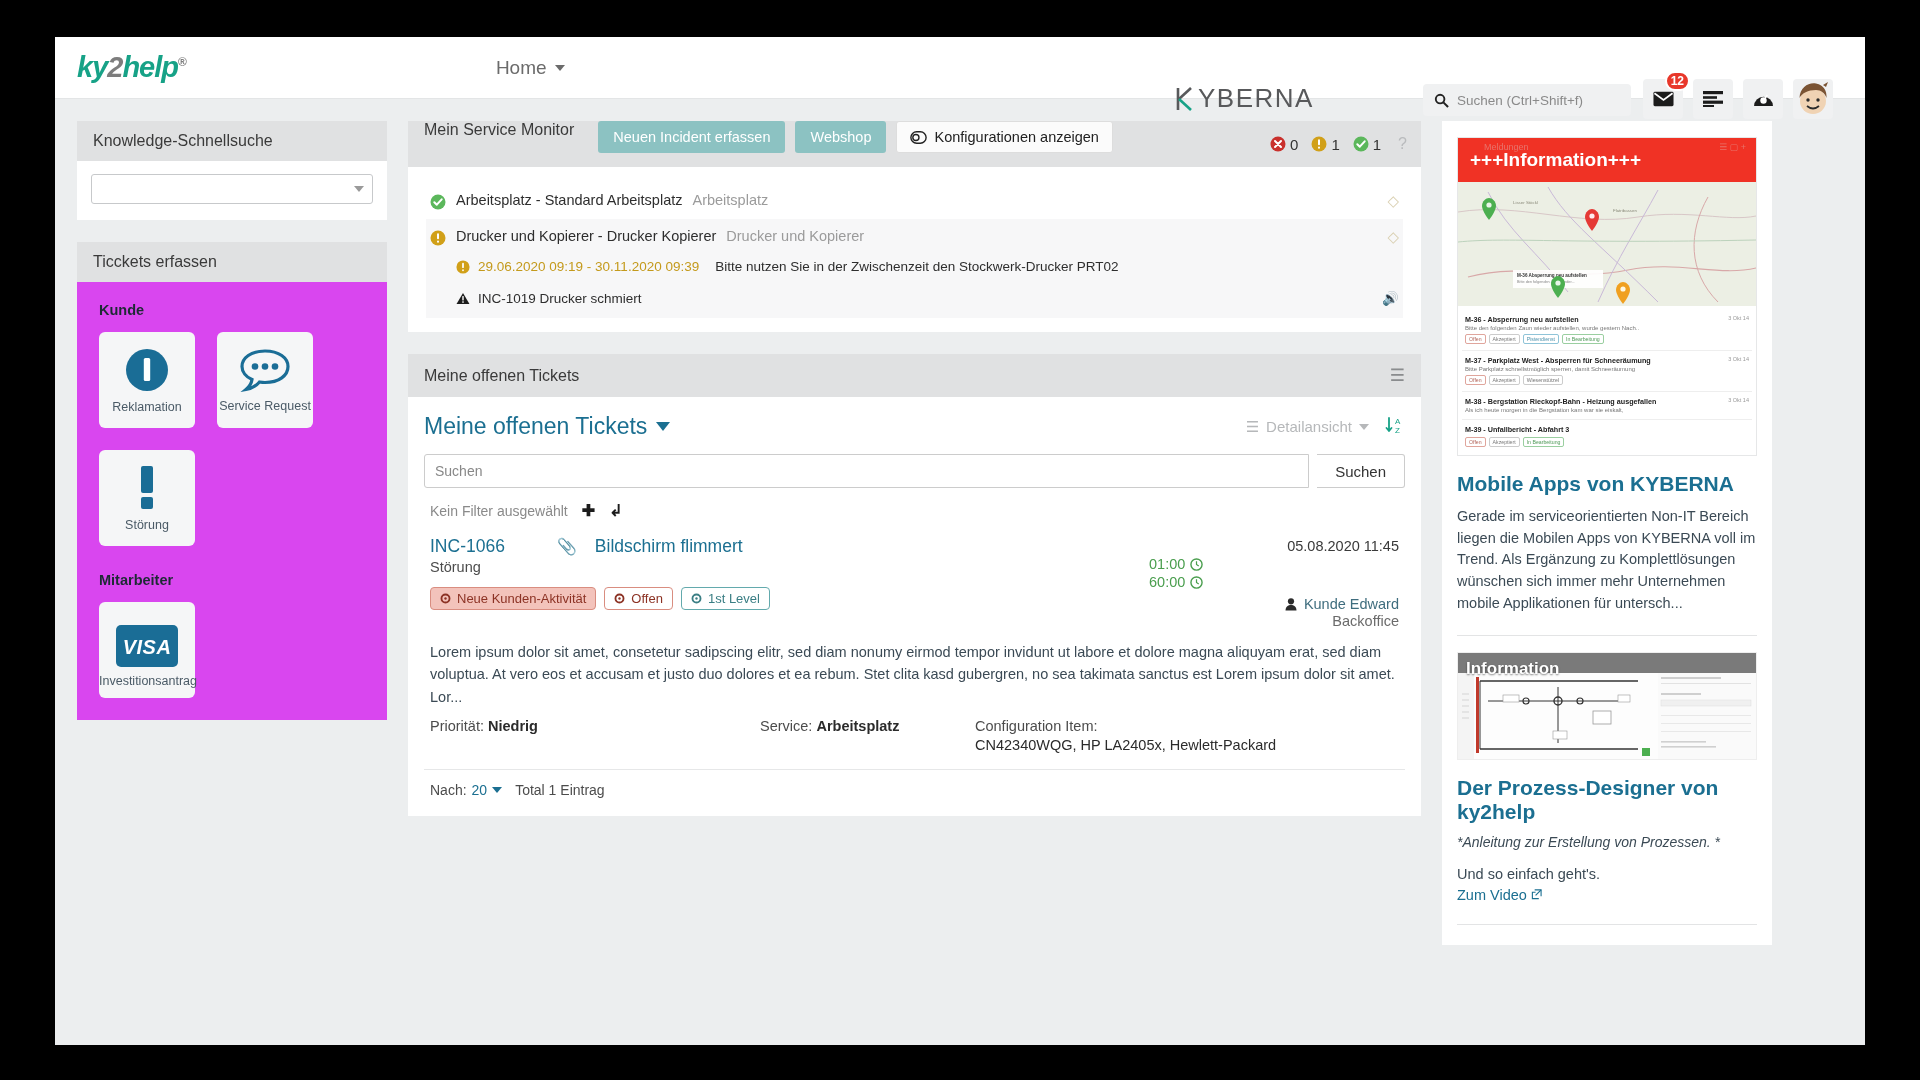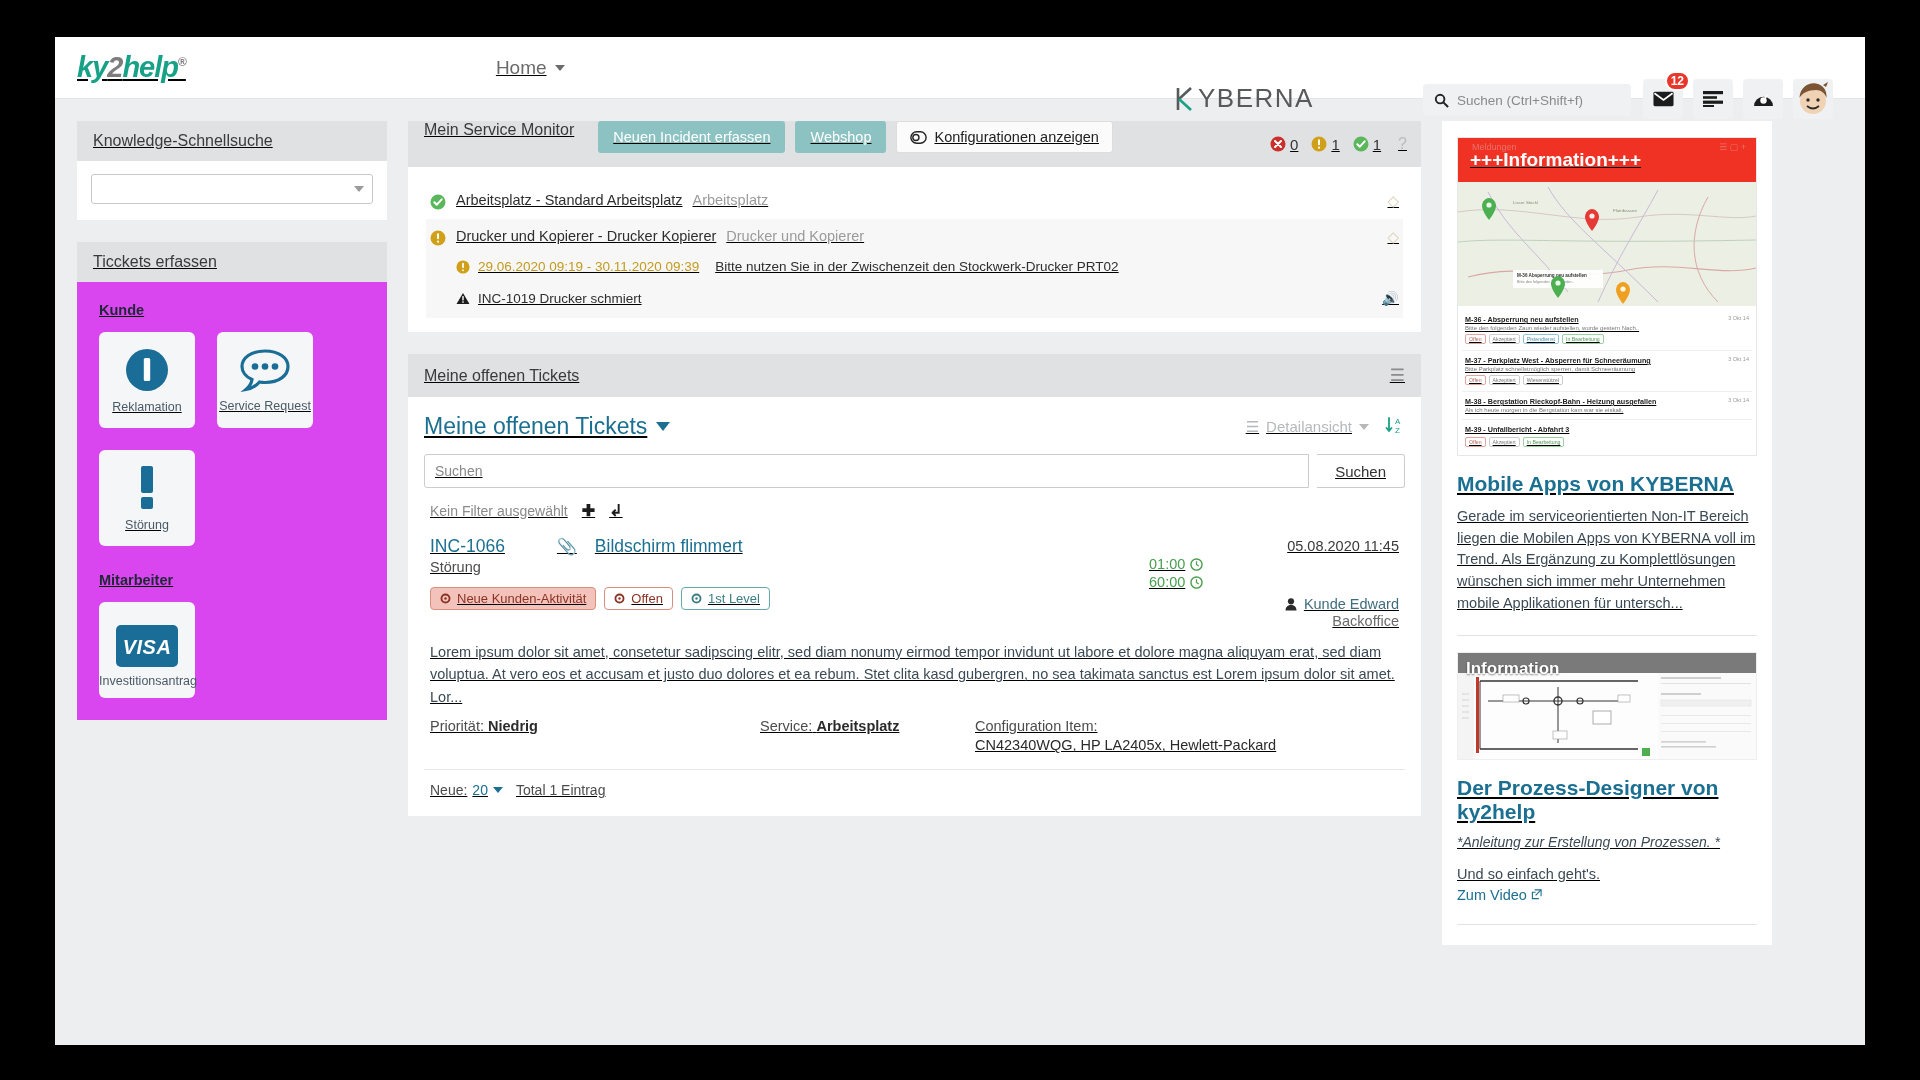--- a/index.html
+++ b/index.html
@@ -8,21 +8,20 @@
     background: #000;
     font-family: "Liberation Sans", sans-serif;
     overflow: hidden;
   }
   .screen {
     position: absolute;
     left: 55px; top: 37px;
     width: 1810px; height: 1008px;
     background: #eceeef;
     overflow: hidden;
-    text-decoration: underline;
   }
 
   
   .topbar {
     height: 62px; background: #fff;
     display: flex; align-items: center;
     padding: 0 0 0 22px;
     border-bottom: 1px solid #e3e5e6;
     position: relative;
   }
@@ -186,21 +185,21 @@
   .tk-foot .num { color: #1b6f91; cursor: pointer; }
 
   
   .bb-body { padding: 16px 15px 20px 15px; background: #fff; }
   .bb-banner {
     background: #f03225; color: #fff; font-weight: bold; font-size: 19px;
     height: 44px; display: flex; align-items: center; padding-left: 12px;
     position: relative; overflow: hidden;
   }
   .bb-banner .ghost {
-    position: absolute; top: 4px; left: 14px; right: 10px;
+    position: absolute; top: 4px; left: 26px; right: 10px;
     font-size: 9px; font-weight: normal; color: #e8726a;
     display: flex; justify-content: space-between; align-items: center;
   }
   .thumb-map {
     width: 100%; height: 124px; position: relative; overflow: hidden;
     background: linear-gradient(160deg,#eceee3 0%,#e6e9dc 40%,#edeade 100%);
   }
   .thumb-list { background: #fff; padding: 4px 4px 2px 4px; }
   .tl-item { padding: 5px 3px 6px 3px; border-bottom: 1px solid #eee; position: relative; }
   .tl-t { font-size: 7.2px; color: #222; font-weight: bold; }
@@ -551,21 +550,21 @@
               <span>Service:</span>
               <b>Arbeitsplatz</b>
             </div>
             <div>
               <div>Configuration Item:</div>
               <div style="color:#2b2b2b;margin-top:3px">CN42340WQG, HP LA2405x, Hewlett-Packard</div>
             </div>
           </div>
 
           <div class="tk-foot">
-            <span>Neue:</span>
+            <span>Nach:</span>
             <span class="num">20</span>
             <span class="caret-d" style="border-top-color:#1b6f91"></span>
             <span style="margin-left:8px">Total 1 Eintrag</span>
           </div>
         </div>
       </div>
     </div>
 
     <div class="col-right">
       <div class="panel" style="border:none;">

